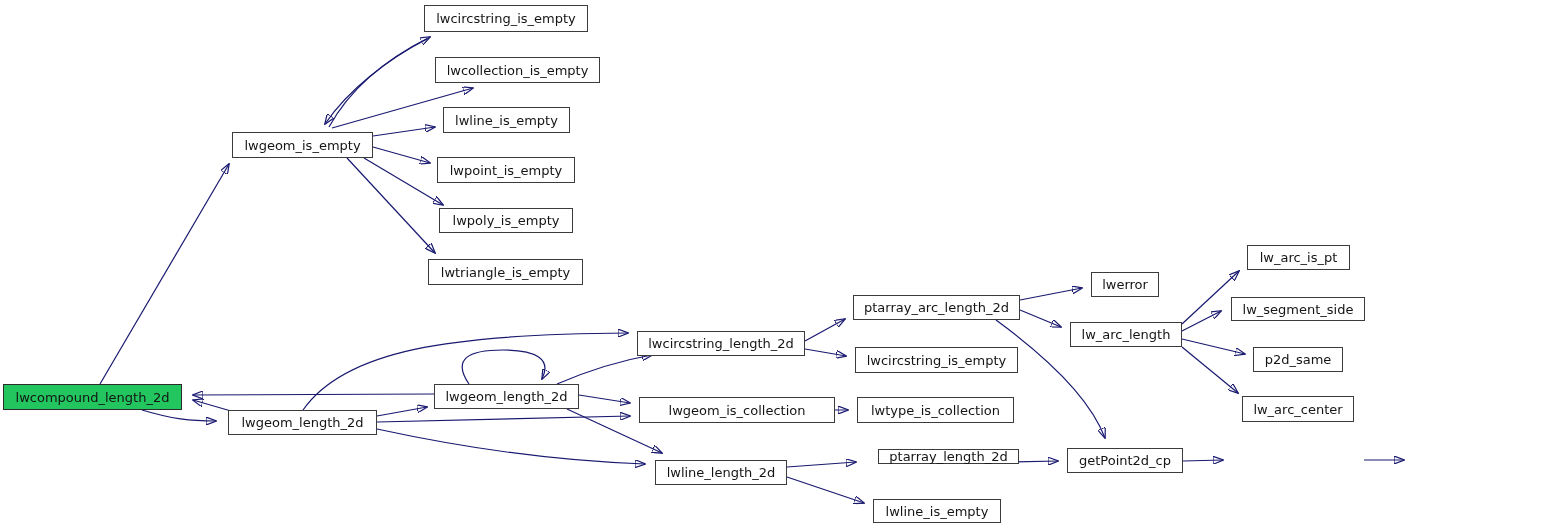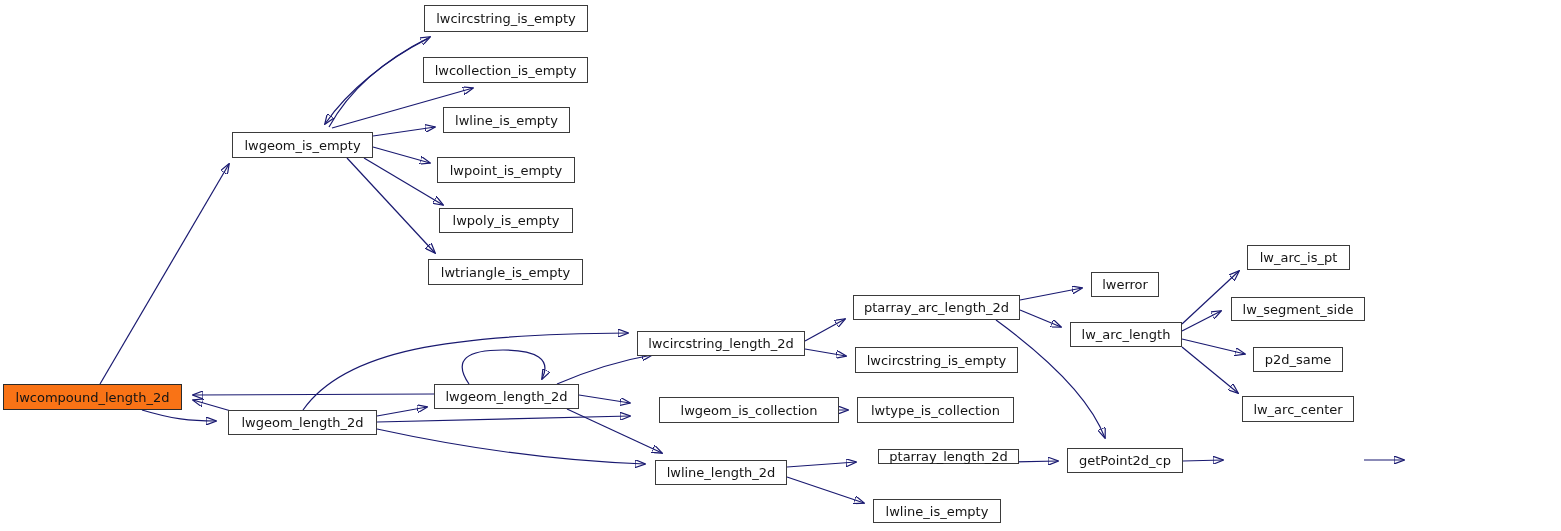--- a/index.html
+++ b/index.html
@@ -17,21 +17,21 @@
     background:#ffffff;
     border:1.4px solid #3b3b3b;
     color:#141414;
     font-size:13px;
     line-height:1;
     display:flex;align-items:center;justify-content:center;
     white-space:nowrap;
     z-index:2;
     cursor:pointer;
   }
-  .node.highlight{background:#f97316;border-color:#2b2b2b;}
+  .node.highlight{background:#22c55e;border-color:#2b2b2b;}
   .edges path{fill:none;stroke:#191970;stroke-width:1.2px;}
 </style>
 </head>
 <body>
 
 <div class="graph">
 
   <svg class="edges" viewBox="0 0 1561 531" xmlns="http://www.w3.org/2000/svg">
     <defs>
       <marker id="arrow" markerUnits="userSpaceOnUse" markerWidth="11" markerHeight="8" refX="10" refY="4" orient="auto">
@@ -73,37 +73,37 @@
     <path d="M 1183,461 L 1223,460" marker-end="url(#arrow)"></path>
     <path d="M 1364,460 L 1404,460" marker-end="url(#arrow)"></path>
   </svg>
 
   <div class="node highlight" style="left:3px;top:384px;width:179px;height:26px">lwcompound_length_2d</div>
 
   <div class="node" style="left:232px;top:132px;width:141px;height:26px">lwgeom_is_empty</div>
 
   <div class="node" style="left:424px;top:5px;width:164px;height:27px">lwcircstring_is_empty</div>
 
-  <div class="node" style="left:423px;top:57px;width:165px;height:26px">lwcollection_is_empty</div>
+  <div class="node" style="left:435px;top:57px;width:165px;height:26px">lwcollection_is_empty</div>
 
   <div class="node" style="left:443px;top:107px;width:127px;height:26px">lwline_is_empty</div>
 
   <div class="node" style="left:437px;top:157px;width:138px;height:26px">lwpoint_is_empty</div>
 
   <div class="node" style="left:428px;top:259px;width:155px;height:26px">lwtriangle_is_empty</div>
 
   <div class="node" style="left:439px;top:208px;width:134px;height:25px">lwpoly_is_empty</div>
 
   <div class="node" style="left:228px;top:410px;width:149px;height:25px">lwgeom_length_2d</div>
 
   <div class="node" style="left:434px;top:384px;width:145px;height:25px">lwgeom_length_2d</div>
 
   <div class="node" style="left:637px;top:331px;width:168px;height:25px">lwcircstring_length_2d</div>
 
-  <div class="node" style="left:659px;top:397px;width:180px;height:26px">lwgeom_is_collection</div>
+  <div class="node" style="left:639px;top:397px;width:196px;height:26px">lwgeom_is_collection</div>
 
   <div class="node" style="left:655px;top:460px;width:132px;height:25px">lwline_length_2d</div>
 
   <div class="node" style="left:853px;top:295px;width:167px;height:25px">ptarray_arc_length_2d</div>
 
   <div class="node" style="left:855px;top:347px;width:163px;height:26px">lwcircstring_is_empty</div>
 
   <div class="node" style="left:857px;top:397px;width:157px;height:26px">lwtype_is_collection</div>
 
   <div class="node" style="left:878px;top:449px;width:141px;height:15px">ptarray_length_2d</div>

